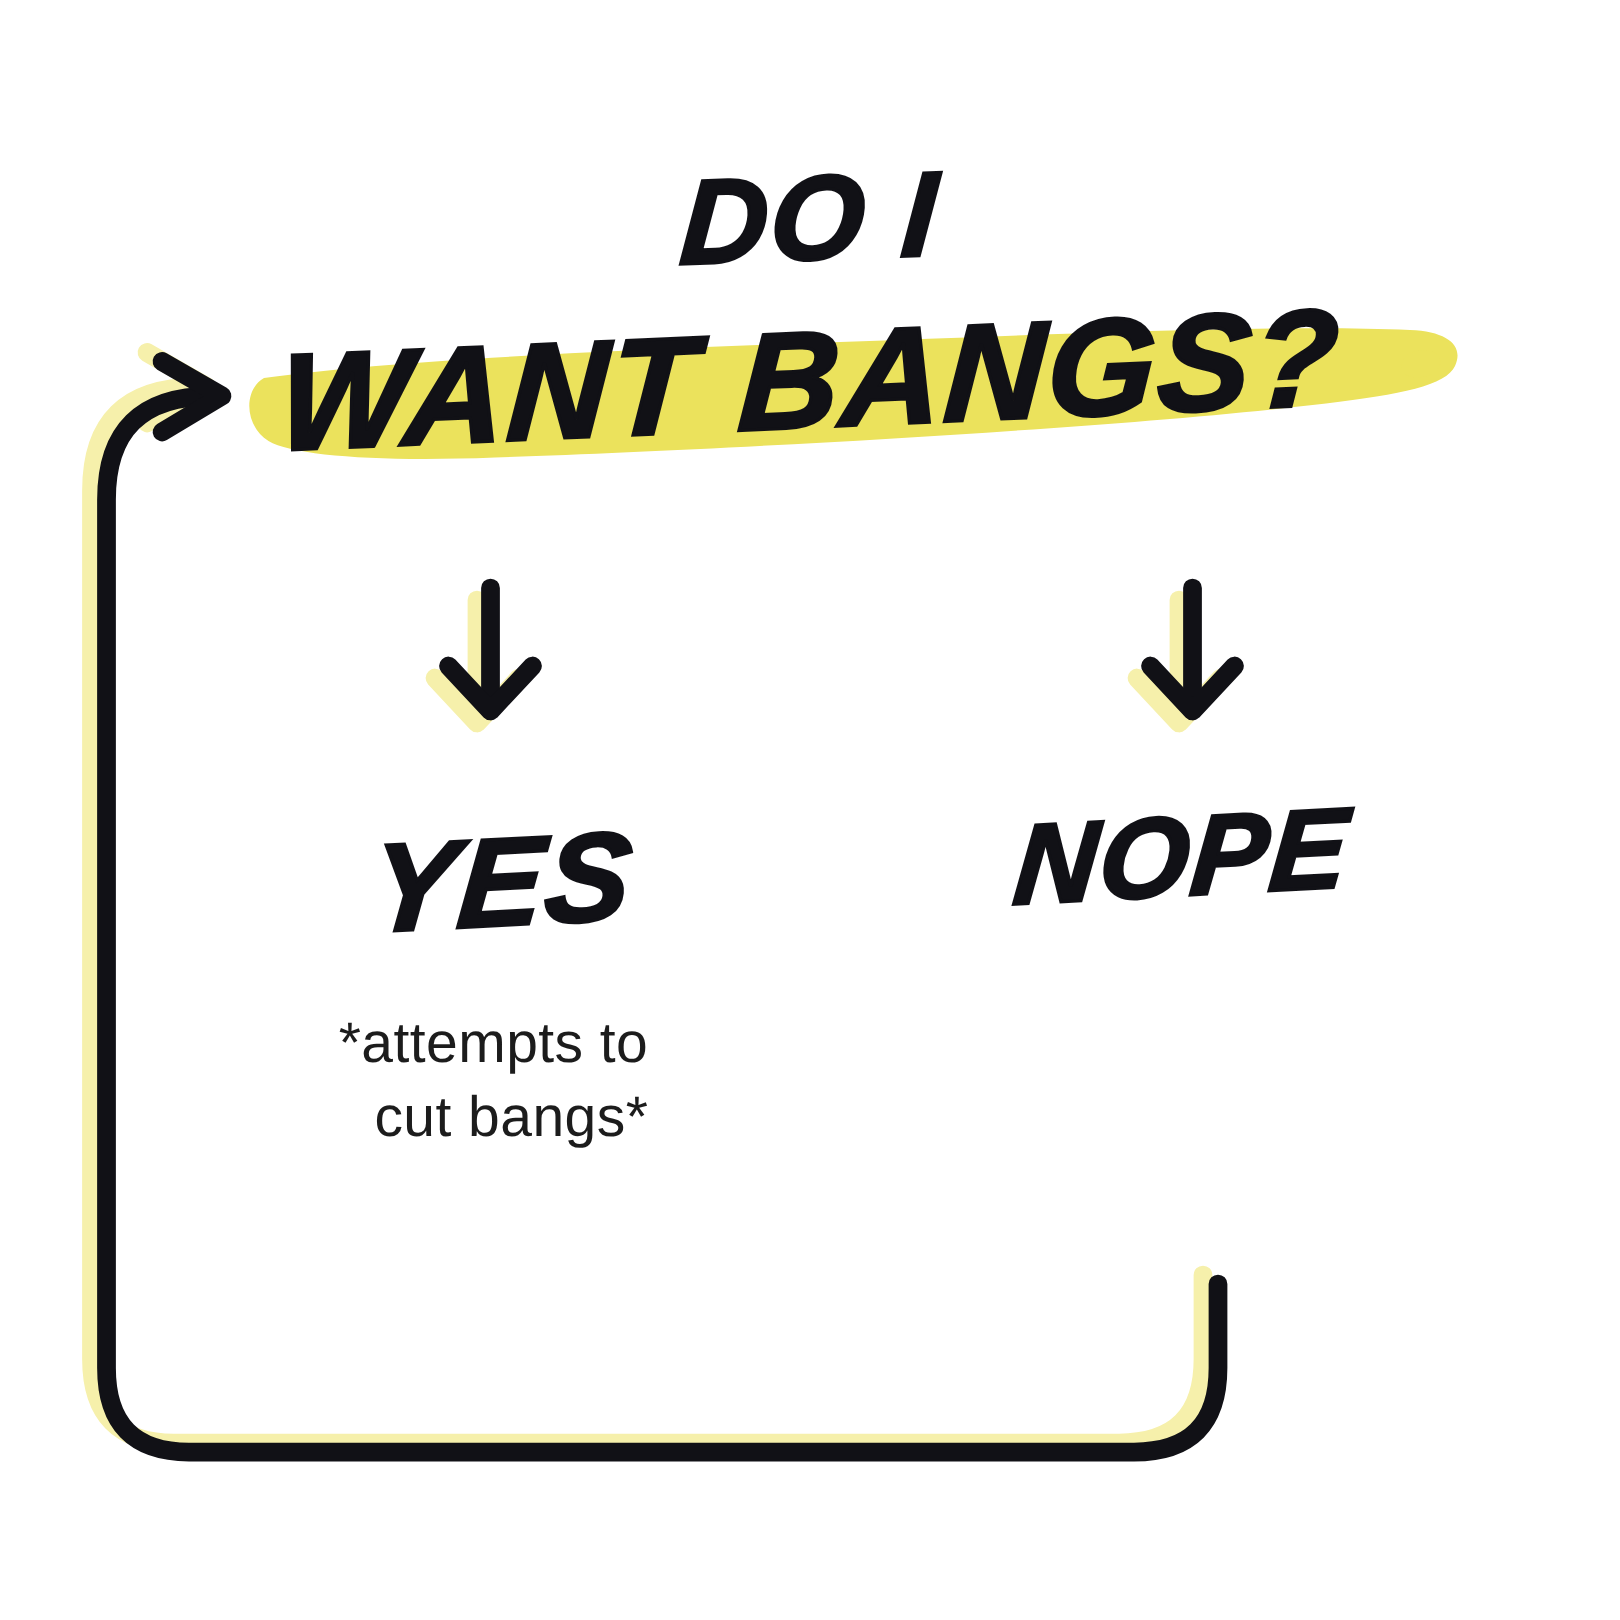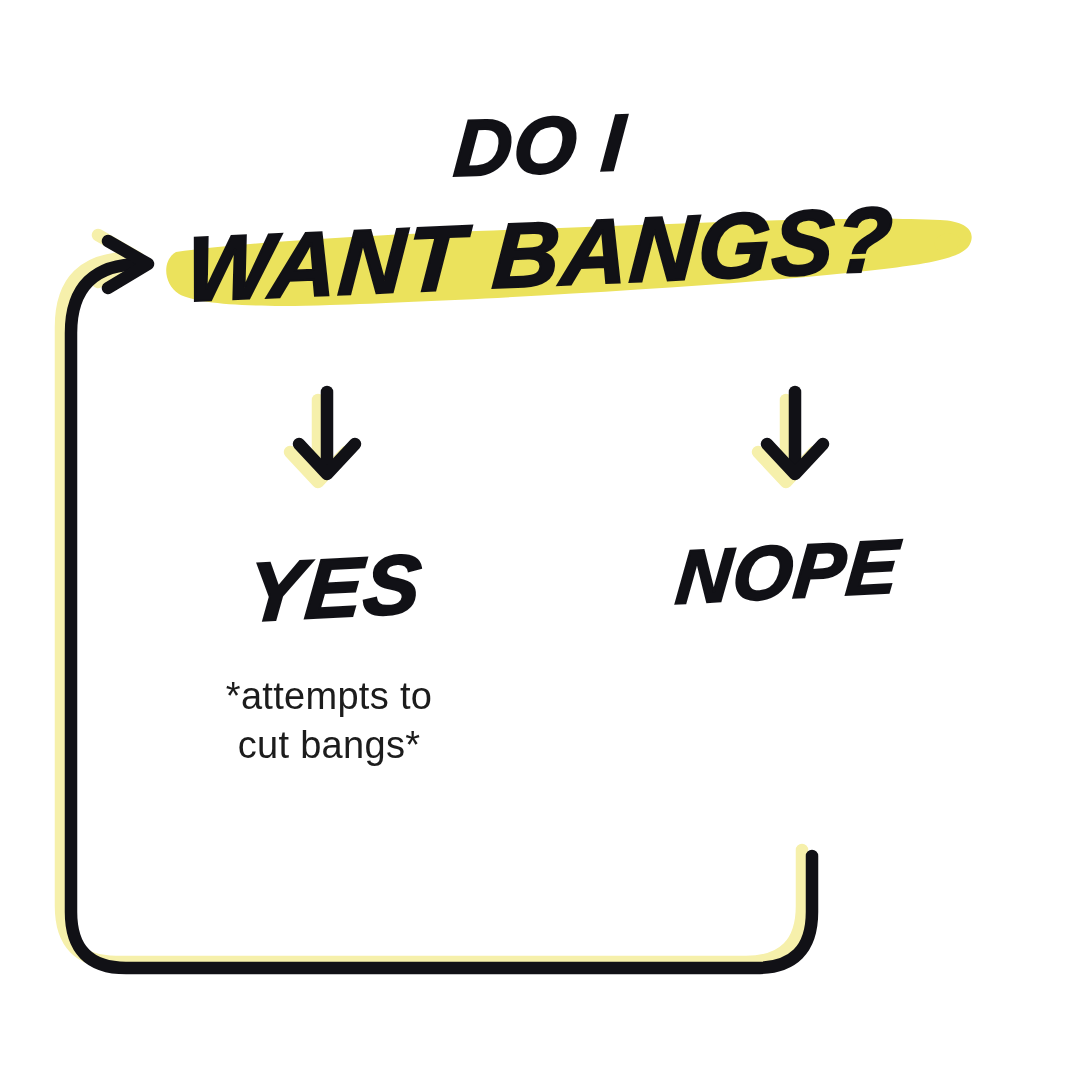--- a/index.html
+++ b/index.html
@@ -59,21 +59,21 @@
     position:absolute;
     z-index:3;
     color:var(--note);
     font-size:38px;
     line-height:1.28;
     text-align:center;
     white-space:pre-line;
     transform:translateX(-50%);
     letter-spacing:0.3px;
   }
-  .note-yes{left:329px;top:672px;}
+  .note-yes{left:329px;top:672px;text-align:right;}
   .note-nope{left:787px;top:645px;}
 
   
   .swath{fill:var(--highlight);}
   .ink-line{fill:none;stroke:var(--ink);stroke-width:12.5;stroke-linecap:round;stroke-linejoin:round;}
   .shadow-line{fill:none;stroke:var(--shadow);stroke-width:12.5;stroke-linecap:round;stroke-linejoin:round;}
 </style>
 </head>
 <body>
 

